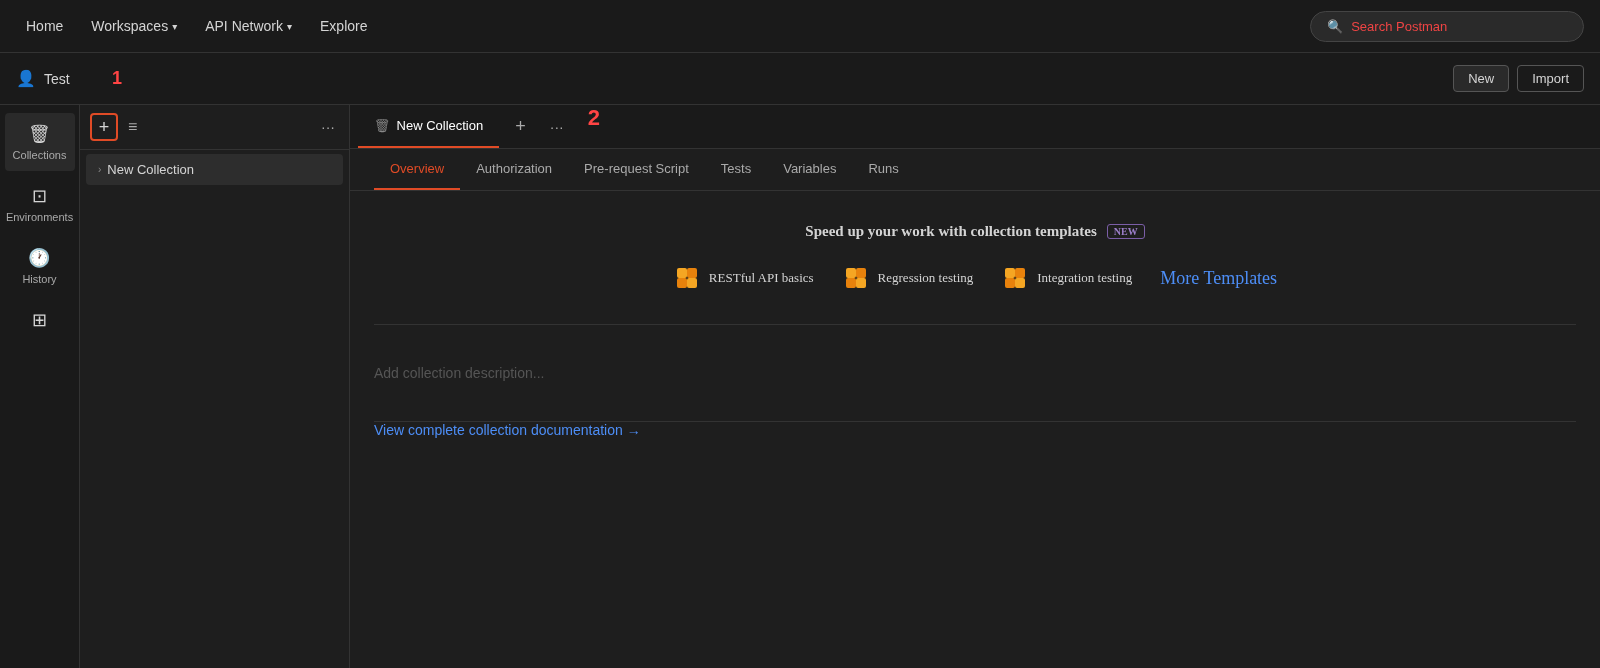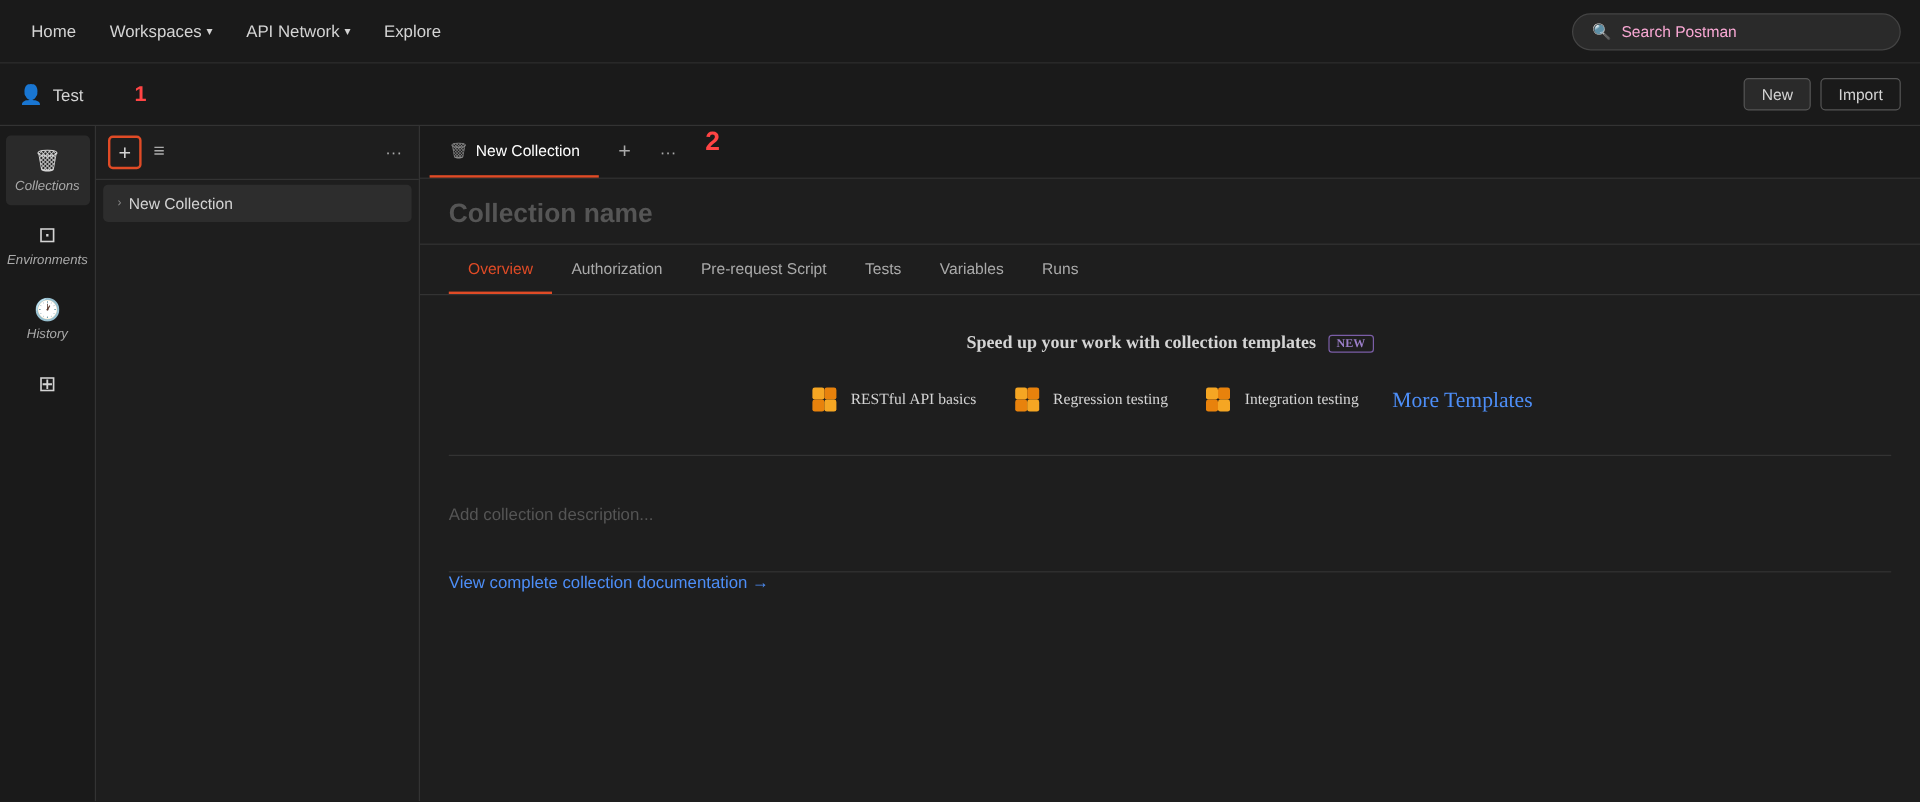--- a/index.html
+++ b/index.html
@@ -125,21 +125,21 @@
       flex-direction: column;
       align-items: center;
       gap: 4px;
       padding: 10px 8px;
       border-radius: 4px;
       cursor: pointer;
       width: 70px;
     }
     .sidebar-icon-item.active { background: #2a2a2a; }
     .sidebar-icon-char { font-size: 18px; color: #d4d4d4; }
-    .sidebar-icon-label { font-size: 11px; color: #aaa; text-align: left; font-style: italic; }
+    .sidebar-icon-label { font-size: 11px; color: #aaa; text-align: left; }
 
     
     .panel {
       width: 270px;
       background: #1e1e1e;
       border-right: 1px solid #333;
       flex-shrink: 0;
       display: flex;
       flex-direction: column;
     }
@@ -395,21 +395,21 @@
   <div class="nav-item">
     <span>API Network</span>
     <span class="nav-chevron">▾</span>
   </div>
   <div class="nav-item">
     <span>Explore</span>
   </div>
   <div class="nav-spacer"></div>
   <div class="search-bar">
     <span class="search-icon-char">🔍</span>
-    <span style="color:#f9a8d4">Search Postman</span>
+    <span style="color:#ef4444">Search Postman</span>
   </div>
 </div>
 
 <div class="second-row">
   <div class="user-area">
     <span class="user-icon">👤</span>
     <span class="user-name">Test</span>
   </div>
   <span class="red-badge-1">1</span>
   <div class="toolbar-buttons">
@@ -458,23 +458,20 @@
         <span class="tab-icon">🗑</span>
         <span>New Collection</span>
       </div>
       <div class="tabs-actions">
         <button class="tab-action-btn">+</button>
         <button class="tab-dots-btn">···</button>
       </div>
       <span class="red-badge-2">2</span>
     </div>
 
-    <div class="collection-name-area">
-      <input class="collection-name-input" type="text" placeholder="Collection name" style="">
-    </div>
 
     <div class="sub-tabs">
       <div class="sub-tab active">
         <span>Overview</span>
       </div>
       <div class="sub-tab">
         <span>Authorization</span>
       </div>
       <div class="sub-tab">
         <span>Pre-request Script</span>

